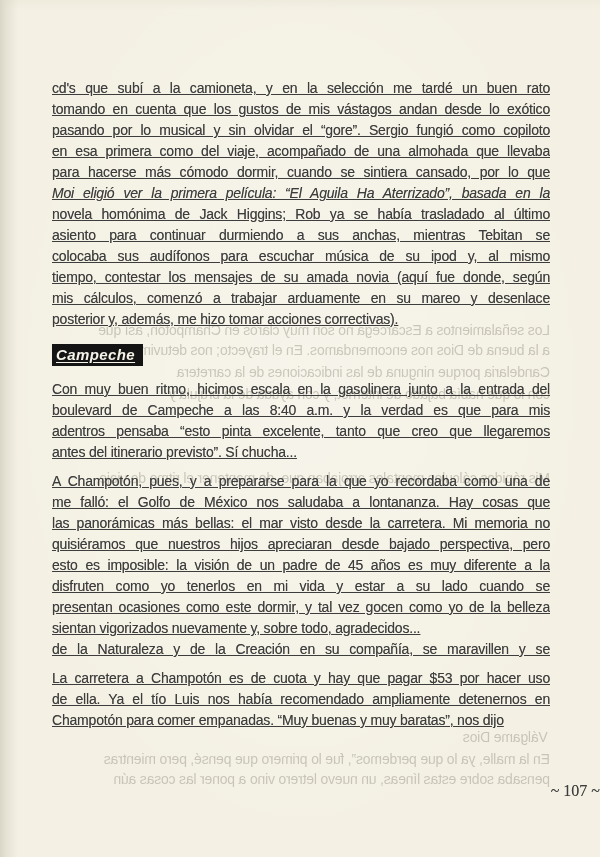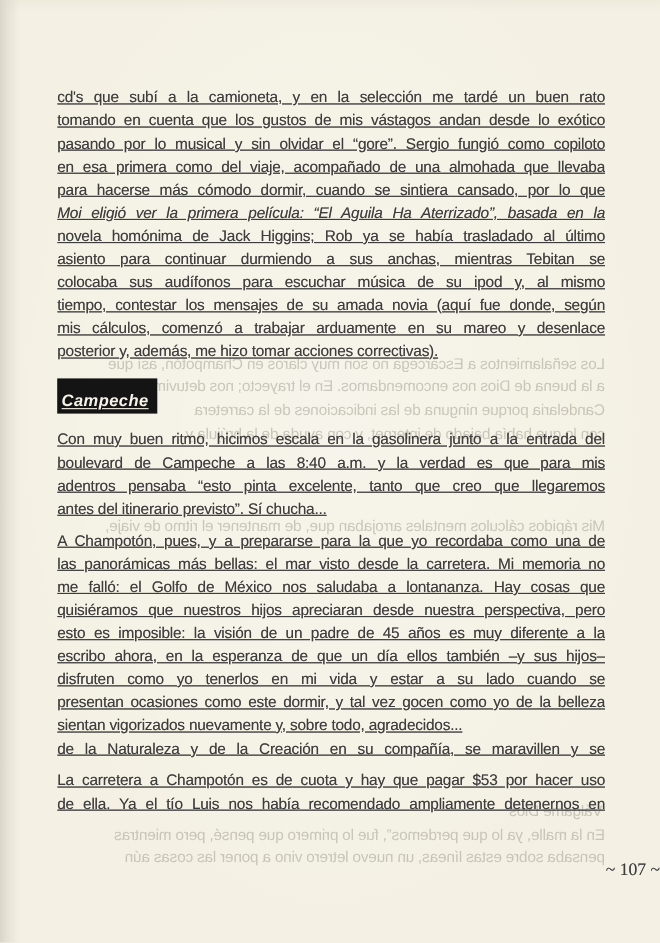--- a/index.html
+++ b/index.html
@@ -60,21 +60,21 @@
   .section-heading{
     display:inline-block;
     background:var(--heading-bg);
     color:var(--heading-fg);
     font-weight:bold;
     font-style:italic;
     text-decoration:underline;
     text-underline-offset:2px;
     font-size:15px;
     letter-spacing:0.4px;
-    padding:12px 8px 3px 4px;
+    padding:2px 8px 3px 4px;
   }
   .page-number{
     position:absolute;left:0;right:0;top:782px;
     text-align:right;
     font-family:"Liberation Serif", serif;
     font-size:16px;
     color:#3c3c3c;
     text-shadow:0 0 0.5px rgba(60,60,60,0.5);
   }
 </style>
@@ -109,29 +109,29 @@
       </div>
       <div class="heading-row"><span class="section-heading">Campeche</span></div>
       <div class="paragraph">
         <div class="line">Con muy buen ritmo, hicimos escala en la gasolinera junto a la entrada del</div>
         <div class="line">boulevard de Campeche a las 8:40 a.m. y la verdad es que para mis</div>
         <div class="line">adentros pensaba “esto pinta excelente, tanto que creo que llegaremos</div>
         <div class="line last">antes del itinerario previsto”. Sí chucha...</div>
       </div>
       <div class="paragraph">
         <div class="line">A Champotón, pues, y a prepararse para la que yo recordaba como una de</div>
+        <div class="line">me falló: el Golfo de México nos saludaba a lontananza. Hay cosas que</div>
         <div class="line">las panorámicas más bellas: el mar visto desde la carretera. Mi memoria no</div>
-        <div class="line">me falló: el Golfo de México nos saludaba a lontananza. Hay cosas que</div>
-        <div class="line">quisiéramos que nuestros hijos apreciaran desde nuestra perspectiva, pero</div>
+        <div class="line">quisiéramos que nuestros hijos apreciaran desde bajado perspectiva, pero</div>
         <div class="line">esto es imposible: la visión de un padre de 45 años es muy diferente a la</div>
-        <div class="line">escribo ahora, en la esperanza de que un día ellos también –y sus hijos–</div>
         <div class="line">disfruten como yo tenerlos en mi vida y estar a su lado cuando se</div>
         <div class="line">presentan ocasiones como este dormir, y tal vez gocen como yo de la belleza</div>
         <div class="line last">sientan vigorizados nuevamente y, sobre todo, agradecidos...</div>
         <div class="line">de la Naturaleza y de la Creación en su compañía, se maravillen y se</div>
       </div>
       <div class="paragraph">
         <div class="line">La carretera a Champotón es de cuota y hay que pagar $53 por hacer uso</div>
         <div class="line">de ella. Ya el tío Luis nos había recomendado ampliamente detenernos en</div>
+        <div class="line last">Champotón para comer empanadas. “Muy buenas y muy baratas”, nos dijo</div>
       </div>
     </div>
   <div class="page-number">~ 107 ~</div>
 </div>
 
 </body></html>

